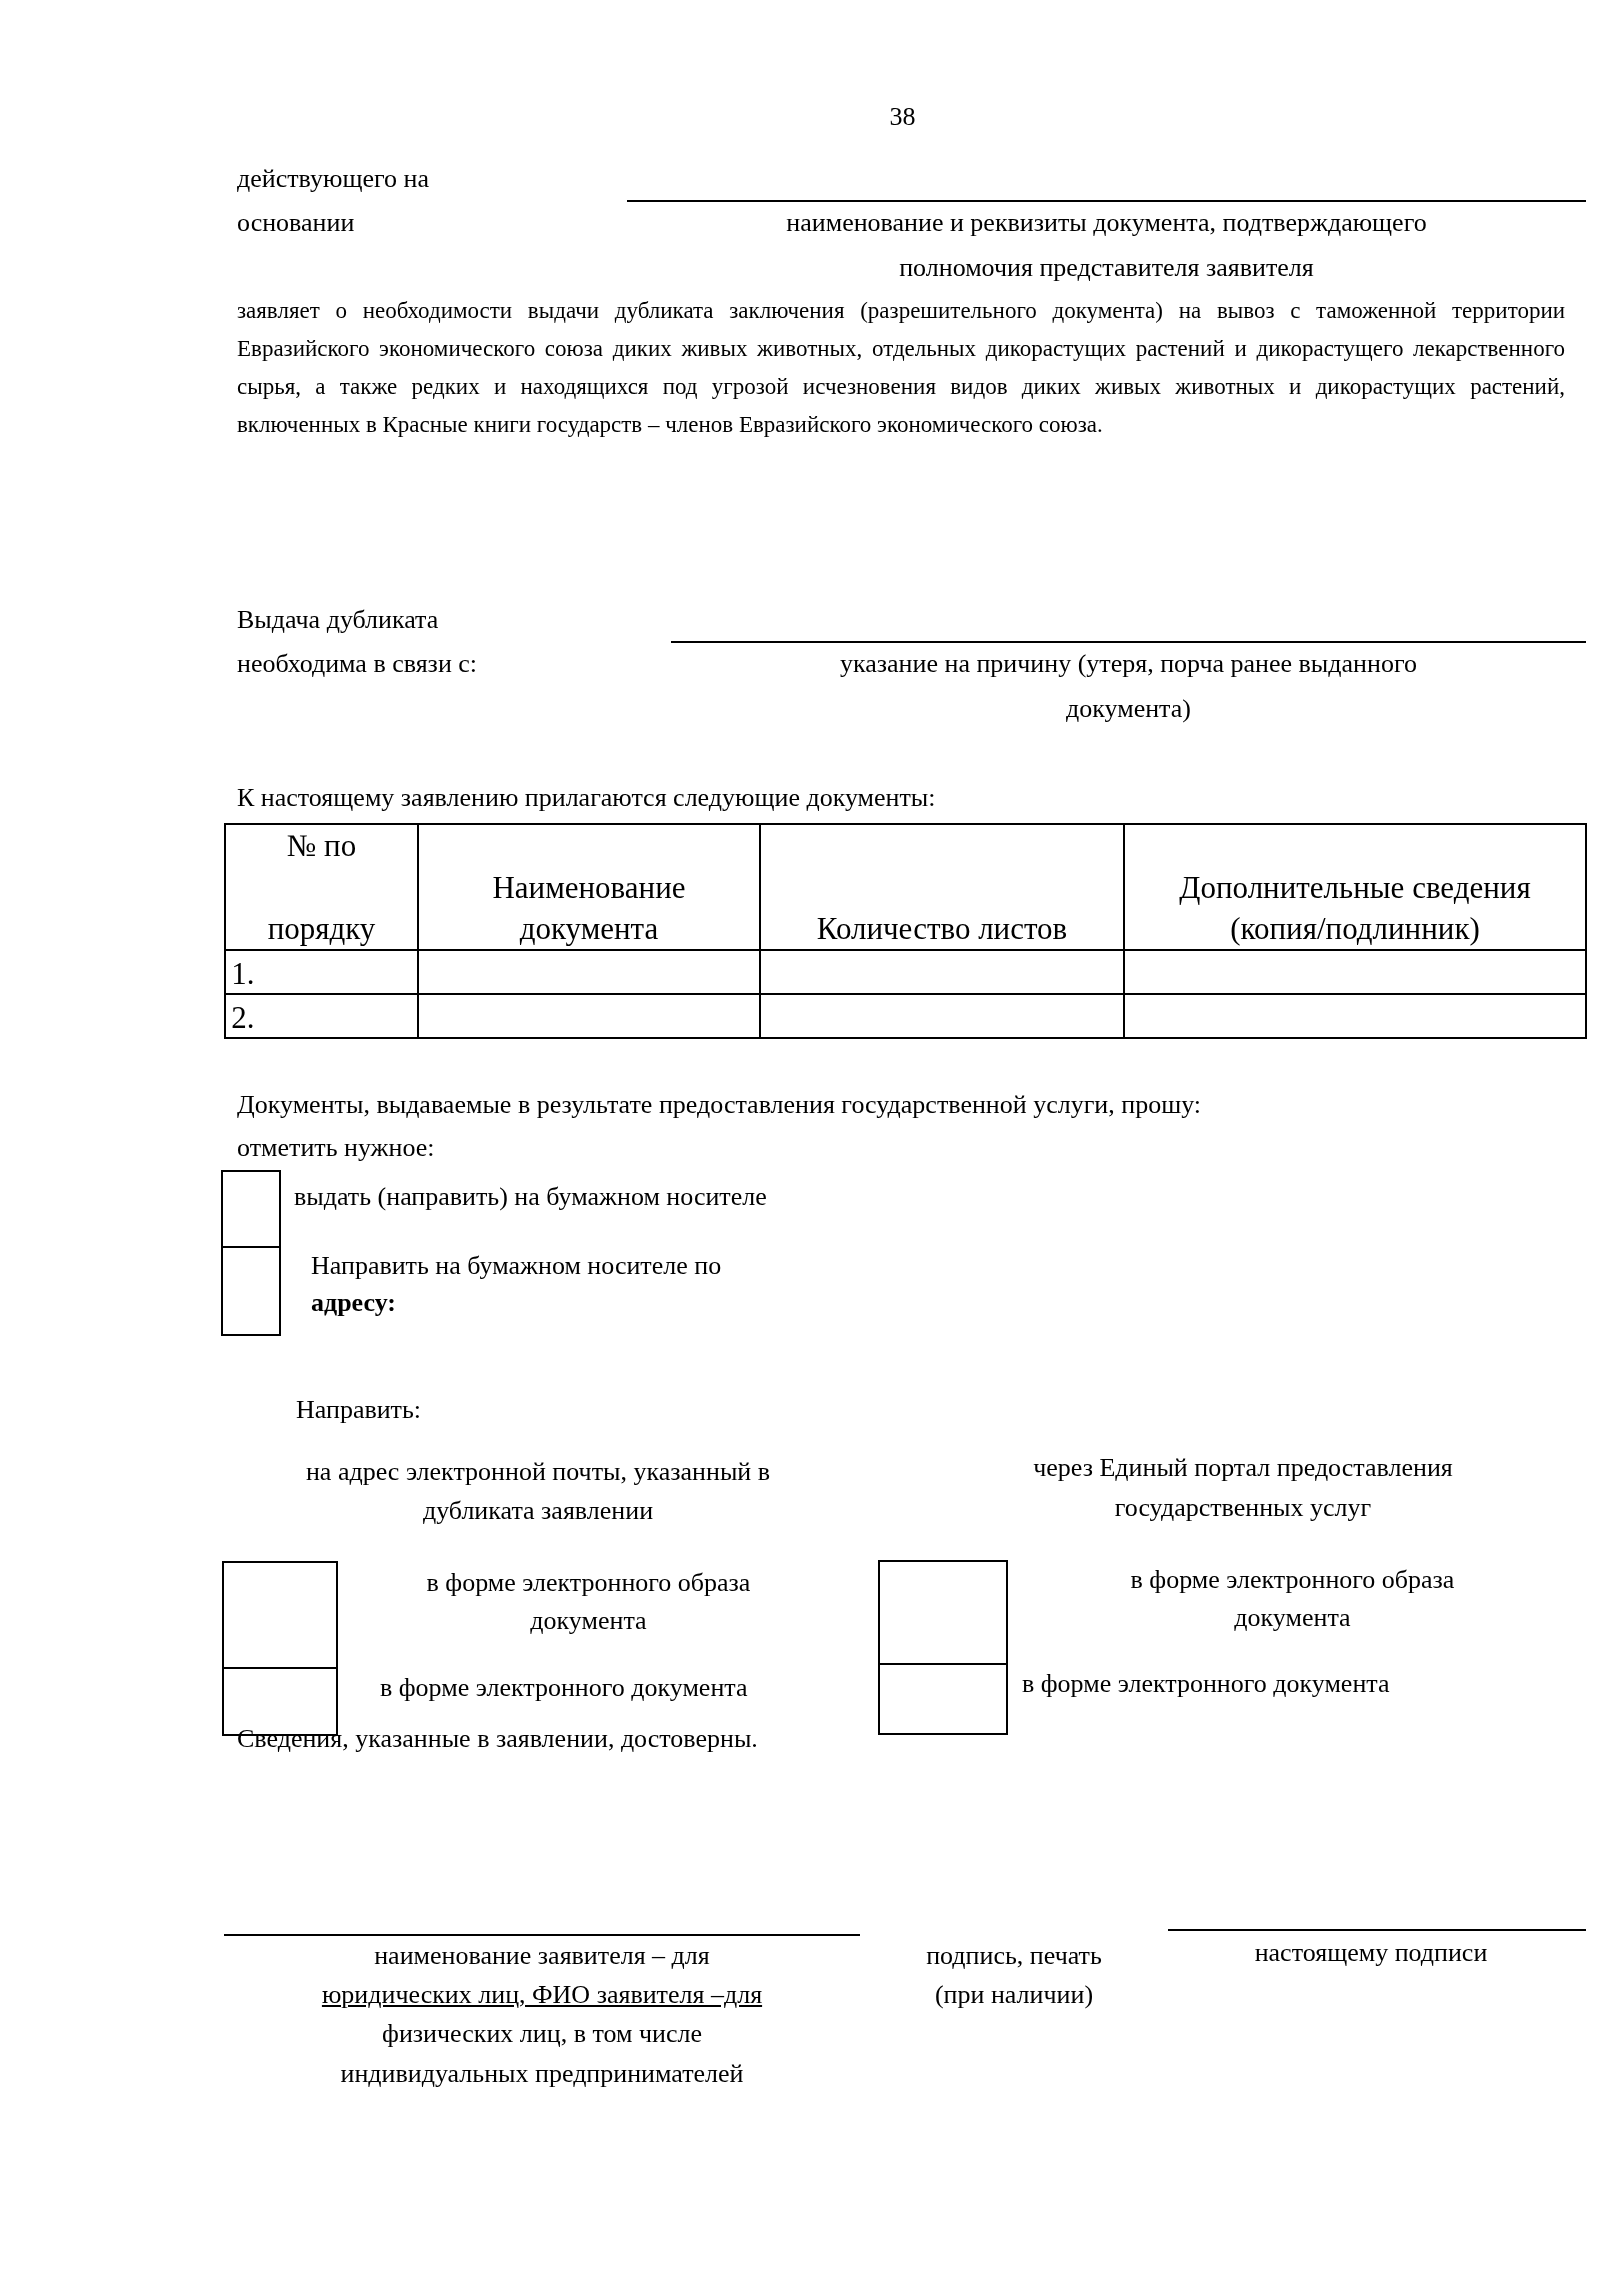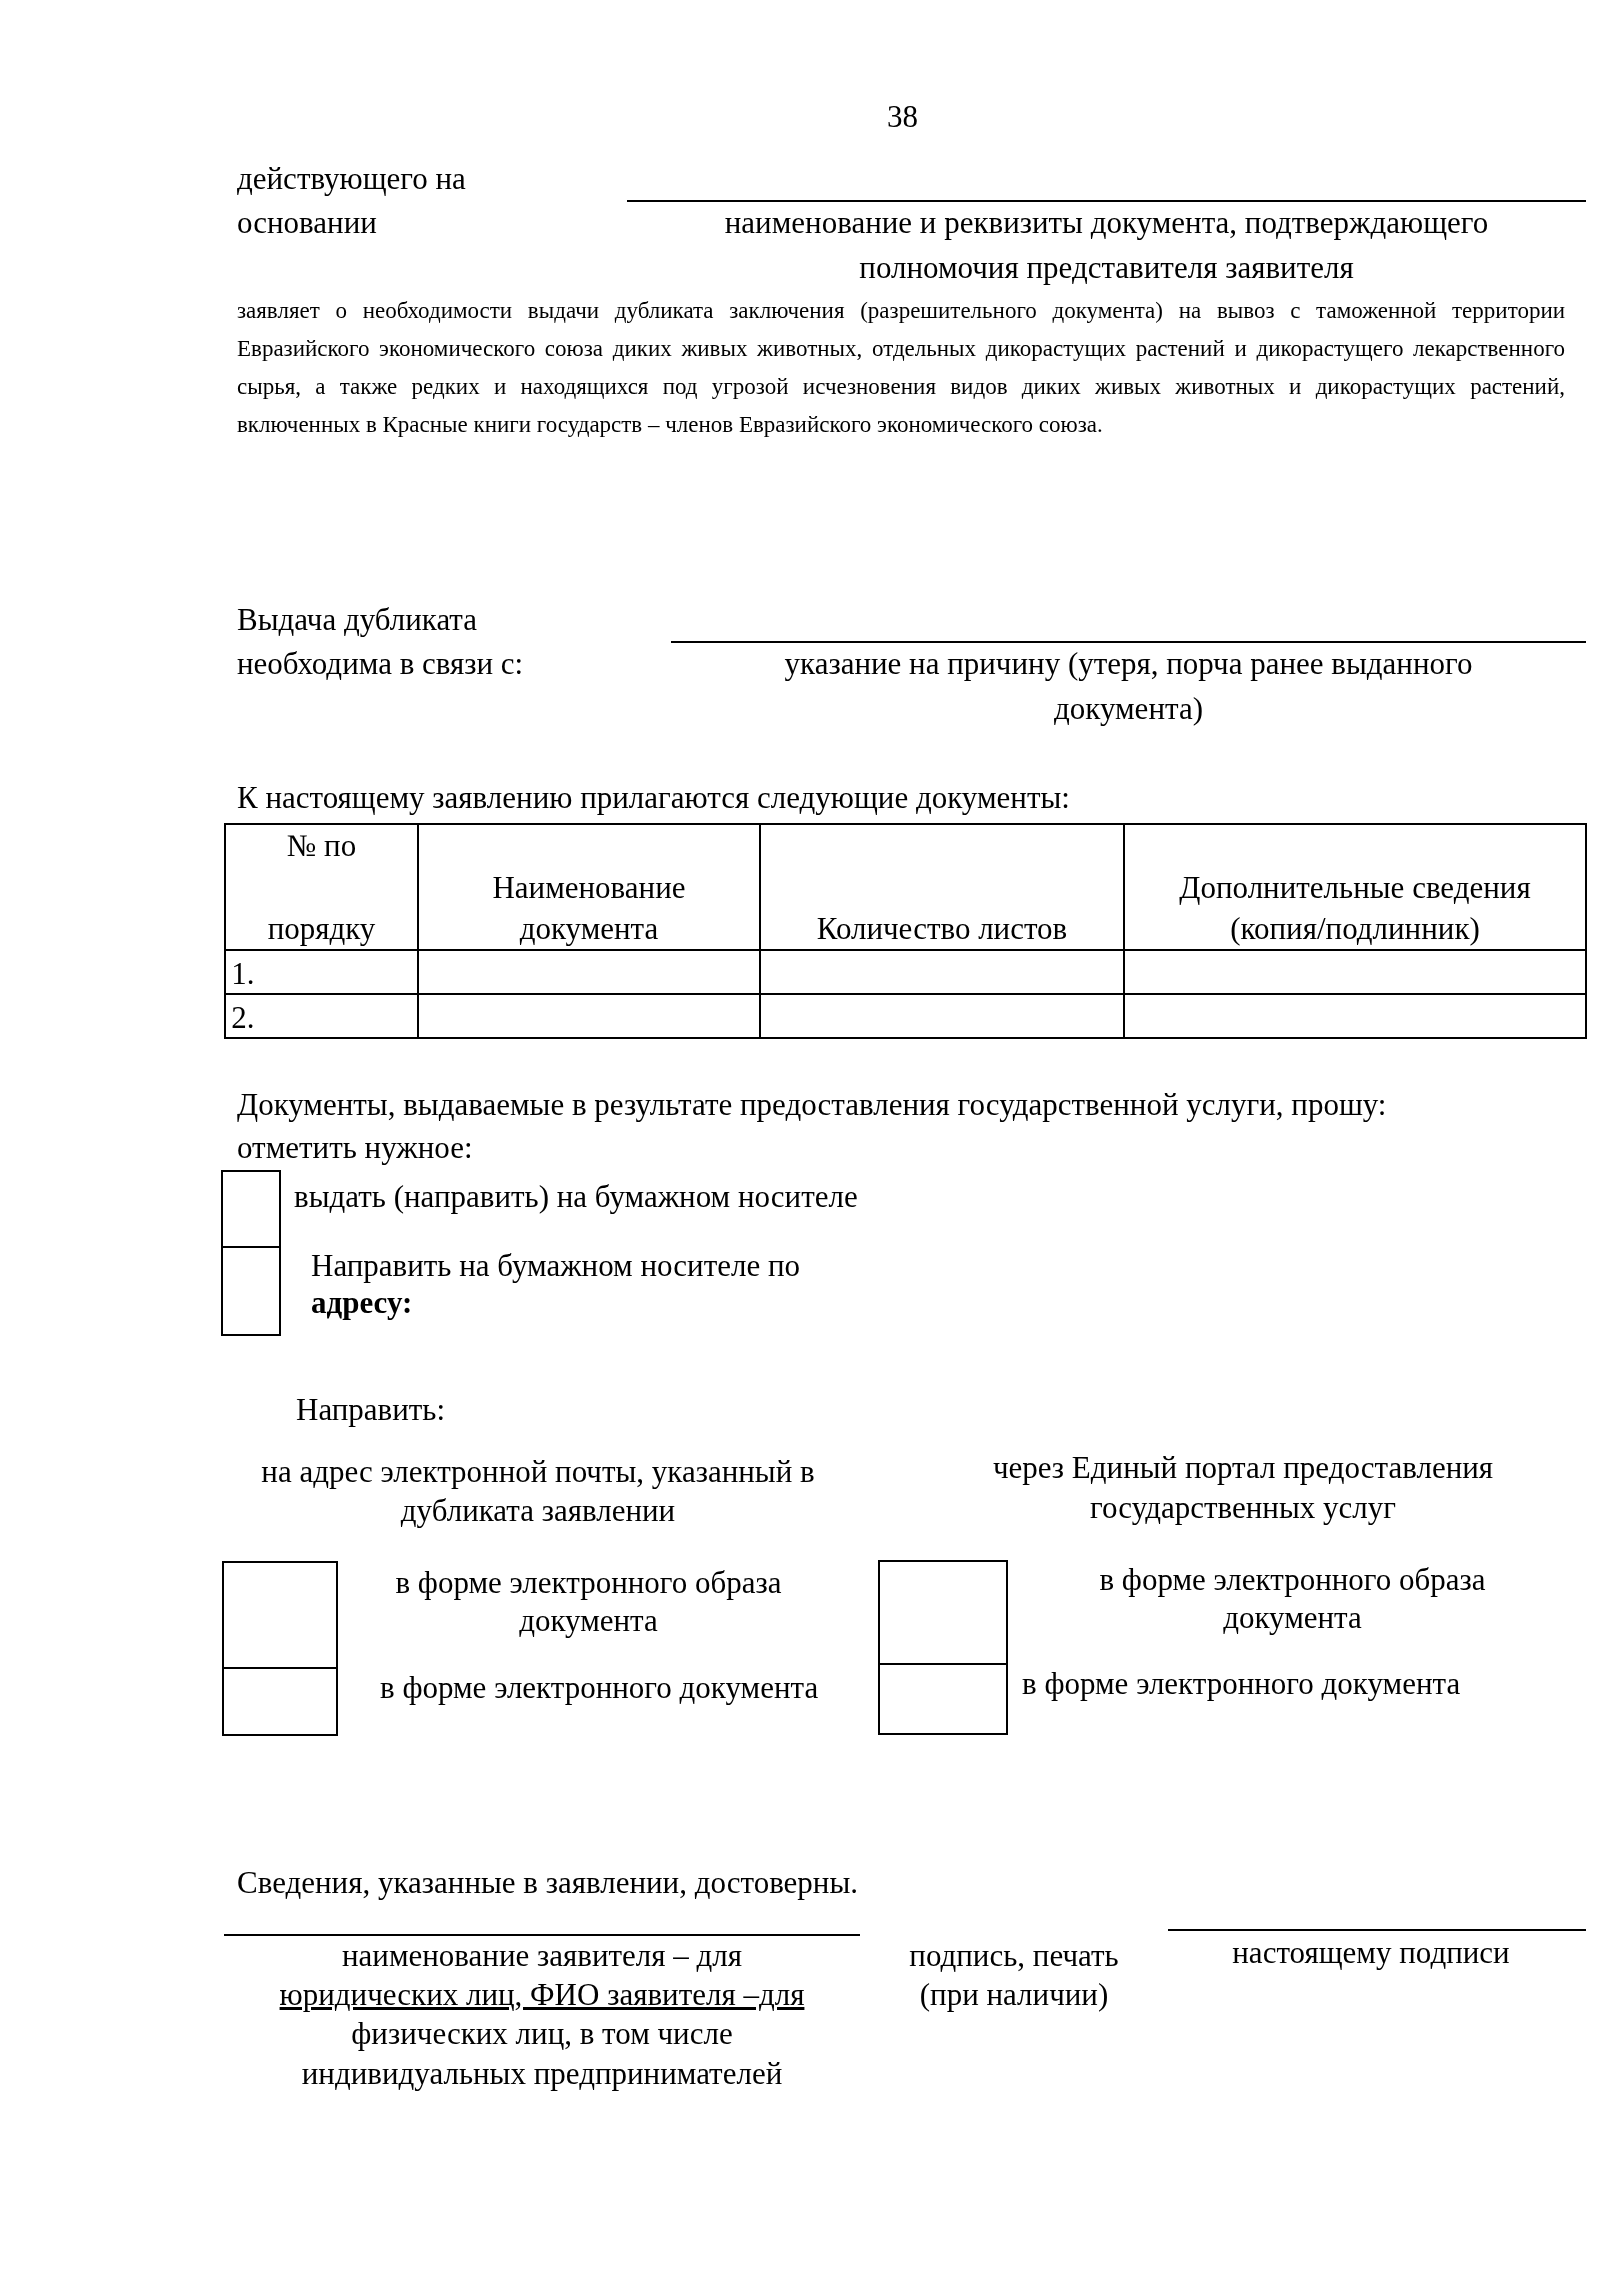--- a/index.html
+++ b/index.html
@@ -1,19 +1,19 @@
 <!DOCTYPE html>
 <html style="font-size:10.5px"><head>
 <meta charset="utf-8">
 <style>
   html, body { margin: 0; padding: 0; background: #ffffff; }
   body { width: 1623px; height: 2295px; position: relative; overflow: hidden;
          font-family: "Liberation Serif", "DejaVu Serif", serif; color: #000; }
   .abs { position: absolute; }
-  .t { font-size: 31px; line-height: 38px; white-space: nowrap; }
+  .t { font-size: 26px; line-height: 38px; white-space: nowrap; }
   .c { text-align: center; }
   .hline { position: absolute; height: 0; border-top: 2.6px solid #000; }
   .para { position: absolute; left: 237px; width: 1328px; font-size: 23px; line-height: 38px; text-align: justify; }
   table.docs { position: absolute; left: 224px; top: 823px; width: 1362px; border-collapse: collapse; table-layout: fixed; font-size: 31px; }
   table.docs td, table.docs th { border: 2px solid #000; font-weight: normal; padding: 0 5.2px; vertical-align: bottom; }
   table.docs th { height: 124px; text-align: center; line-height: 41px; }
   table.docs td { height: 42px; text-align: left; line-height: 39px; }
   .box { position: absolute; border: 2.6px solid #000; box-sizing: border-box; background: #fff; }
 </style>
 </head>
@@ -97,21 +97,21 @@
 <div class="abs t c" style="left:353px; top:1564px; width:471px;">в форме электронного образа</div>
 <div class="abs t c" style="left:353px; top:1602px; width:471px;">документа</div>
 <div class="abs t" style="left:380px; top:1669px;">в форме электронного документа</div>
 
 <div class="box" style="left:878px; top:1560px; width:130px; height:106px;"></div>
 <div class="box" style="left:878px; top:1663px; width:130px; height:72px;"></div>
 <div class="abs t c" style="left:1021px; top:1561px; width:543px;">в форме электронного образа</div>
 <div class="abs t c" style="left:1021px; top:1599px; width:543px;">документа</div>
 <div class="abs t" style="left:1022px; top:1665px;">в форме электронного документа</div>
 
-<div class="abs t" style="left:237px; top:1864px;">Сведения, указанные в заявлении, достоверны.</div>
+<div class="abs t" style="left:237px; top:1720px;">Сведения, указанные в заявлении, достоверны.</div>
 
 <div class="hline" style="left:224px; width:636px; top:1934px;"></div>
 <div class="hline" style="left:1168px; width:418px; top:1929px;"></div>
 
 <div class="abs t c" style="left:224px; top:1937px; width:636px;">наименование заявителя – для</div>
 <div class="abs t c" style="left:224px; top:1976px; width:636px;text-decoration:underline;">юридических лиц, ФИО заявителя –для</div>
 <div class="abs t c" style="left:224px; top:2015px; width:636px;">физических лиц, в том числе</div>
 <div class="abs t c" style="left:224px; top:2055px; width:636px;">индивидуальных предпринимателей</div>
 
 <div class="abs t c" style="left:870px; top:1937px; width:288px;">подпись, печать</div>

